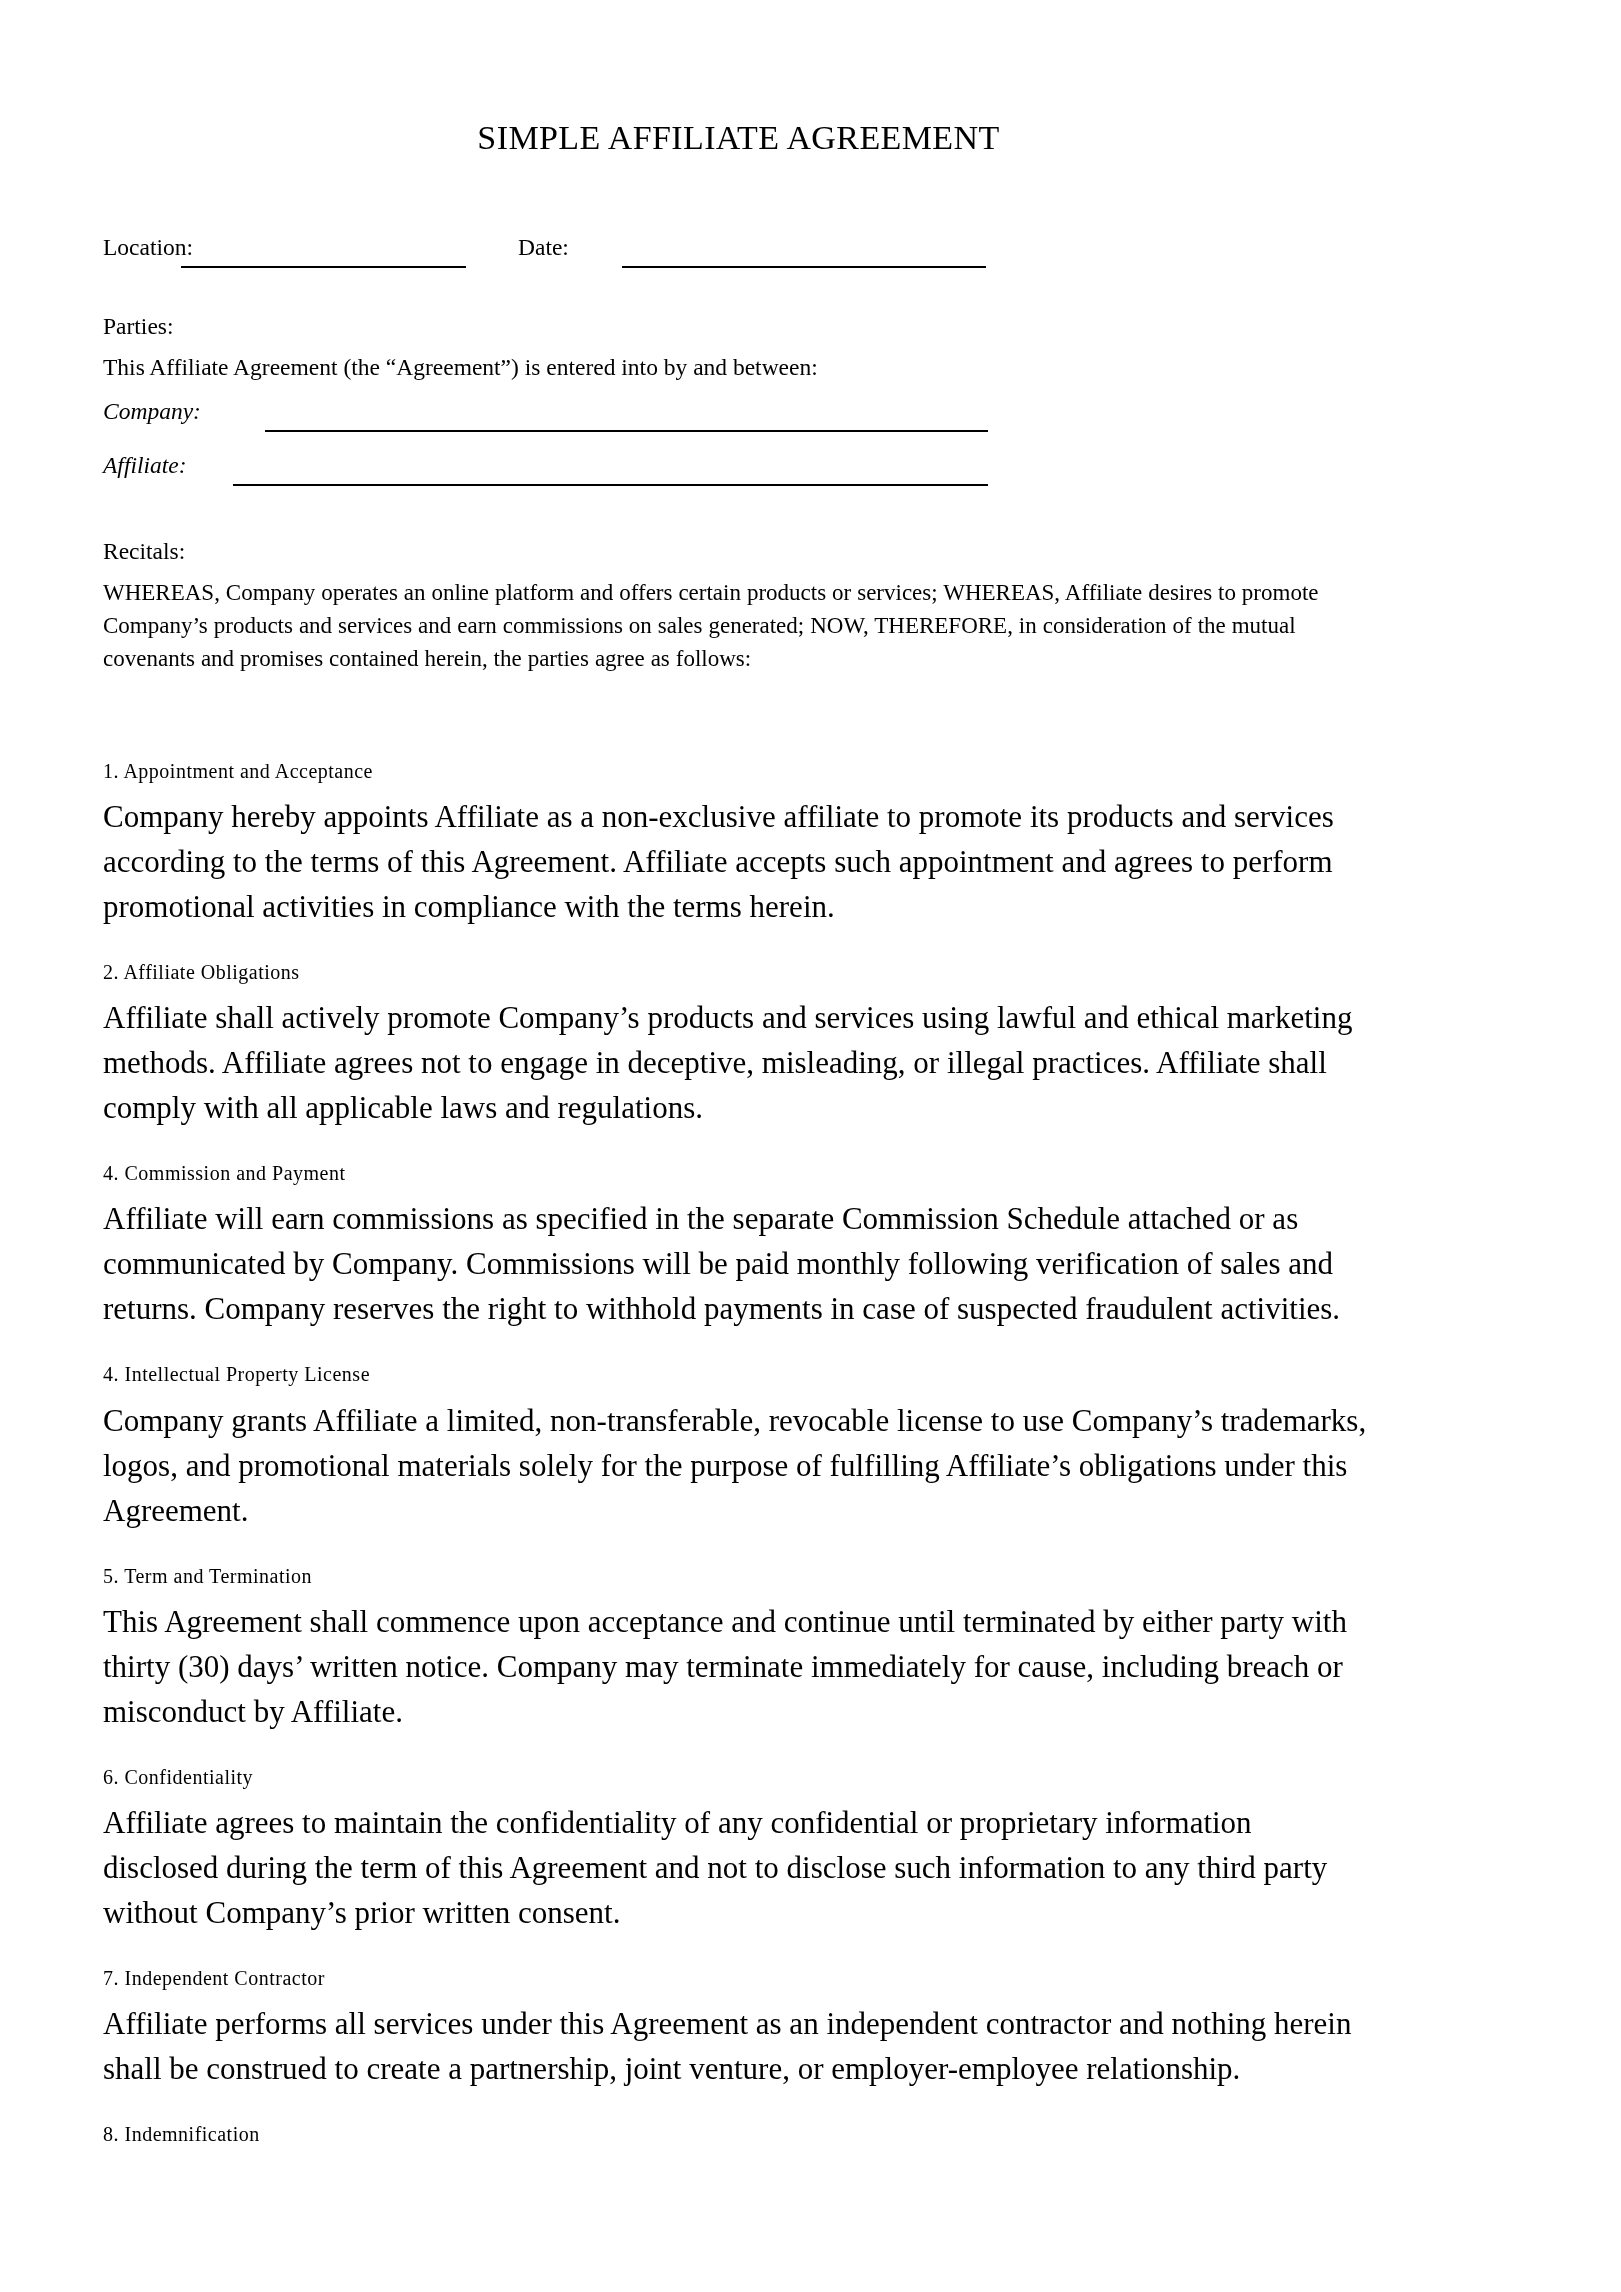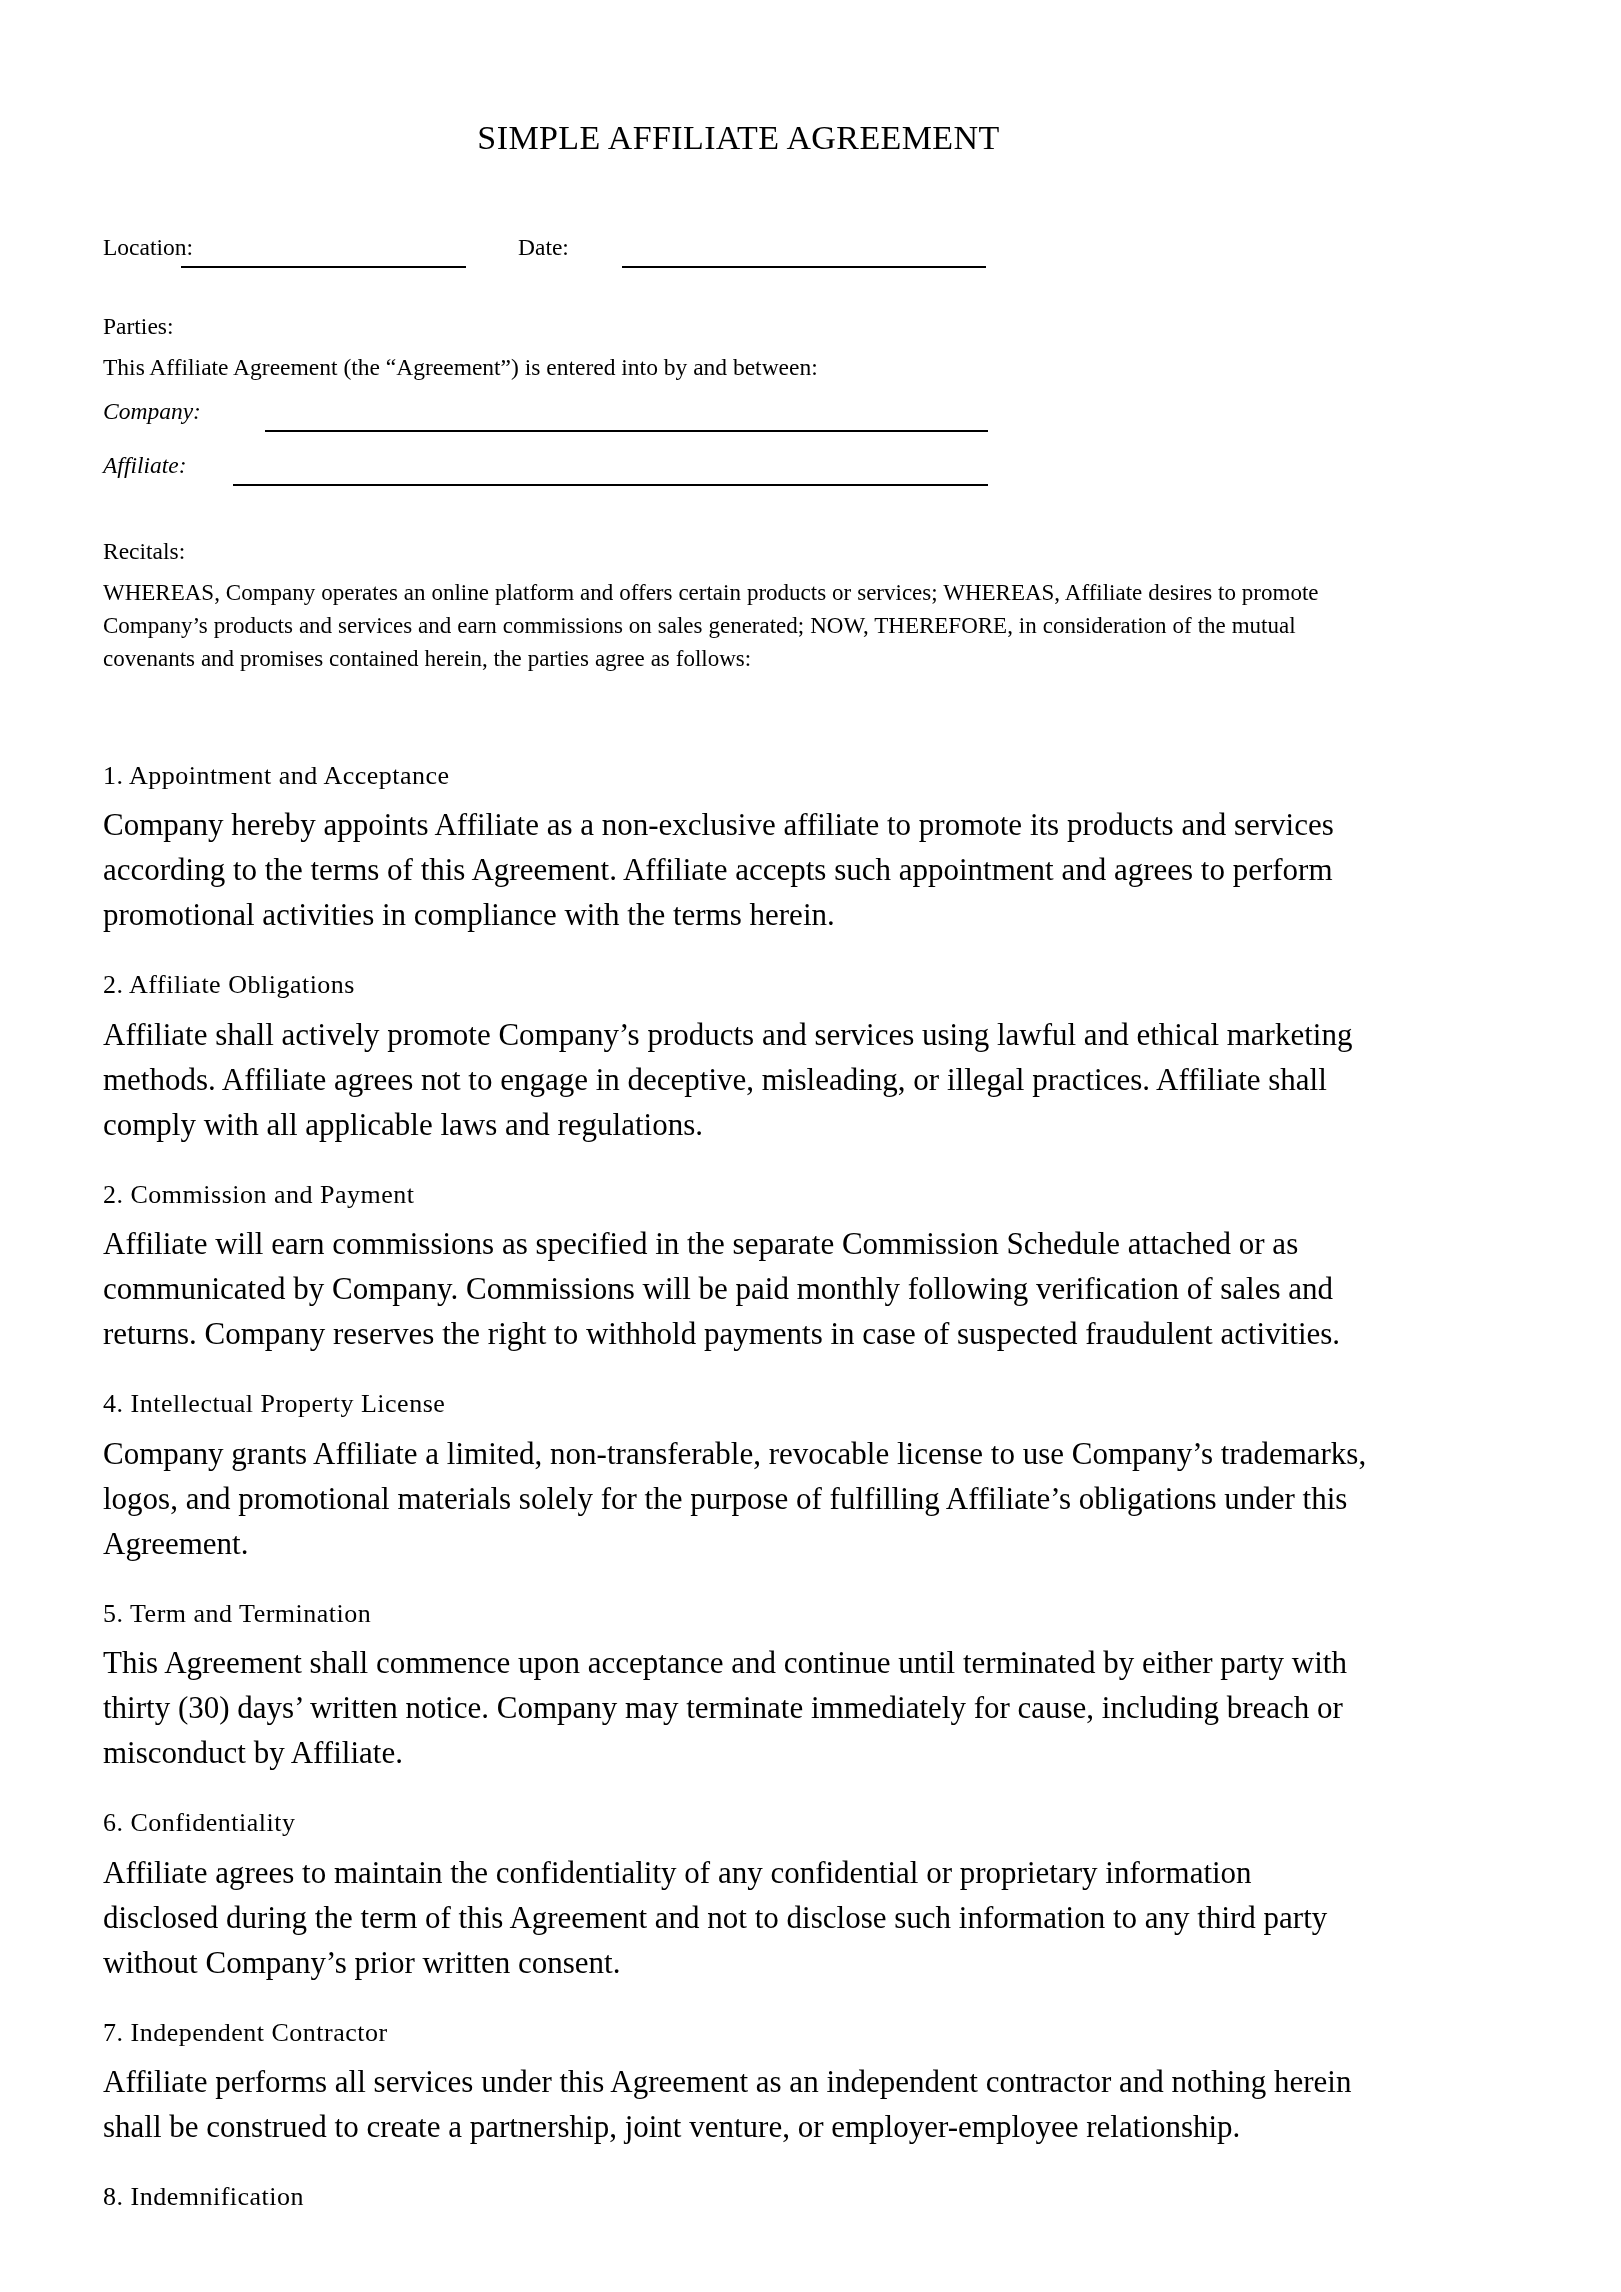--- a/index.html
+++ b/index.html
@@ -102,21 +102,21 @@
     margin: 0;
     width: 1271px;
     text-align: left;
     word-spacing: 0.2px;
   }
 
   
   .sections { margin-top: 82px; }
   .section { margin-bottom: 29px; }
   .section-heading {
-    font-size: 26px;
+    font-size: 20px;
     line-height: 1.38;
     margin: 0 0 9.8px 0;
     font-weight: normal;
     letter-spacing: 0.5px;
     font-family: Liberation Serif, serif;
   }
   .section-body {
     font-size: 31px;
     line-height: 1.45;
     margin: 0;
@@ -164,21 +164,21 @@
         <p class="section-heading">1. Appointment and Acceptance</p>
         <p class="section-body">Company hereby appoints Affiliate as a non-exclusive affiliate to promote its products and services according to the terms of this Agreement. Affiliate accepts such appointment and agrees to perform promotional activities in compliance with the terms herein.</p>
       </div>
 
       <div class="section">
         <p class="section-heading">2. Affiliate Obligations</p>
         <p class="section-body">Affiliate shall actively promote Company’s products and services using lawful and ethical marketing methods. Affiliate agrees not to engage in deceptive, misleading, or illegal practices. Affiliate shall comply with all applicable laws and regulations.</p>
       </div>
 
       <div class="section">
-        <p class="section-heading">2. Commission and Payment</p>
+        <p class="section-heading">4. Commission and Payment</p>
         <p class="section-body">Affiliate will earn commissions as specified in the separate Commission Schedule attached or as communicated by Company. Commissions will be paid monthly following verification of sales and returns. Company reserves the right to withhold payments in case of suspected fraudulent activities.</p>
       </div>
 
       <div class="section">
         <p class="section-heading">4. Intellectual Property License</p>
         <p class="section-body">Company grants Affiliate a limited, non-transferable, revocable license to use Company’s trademarks, logos, and promotional materials solely for the purpose of fulfilling Affiliate’s obligations under this Agreement.</p>
       </div>
 
       <div class="section">
         <p class="section-heading">5. Term and Termination</p>

